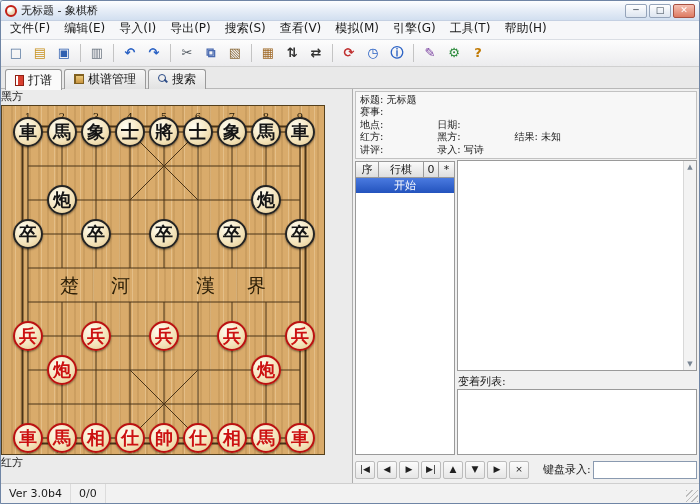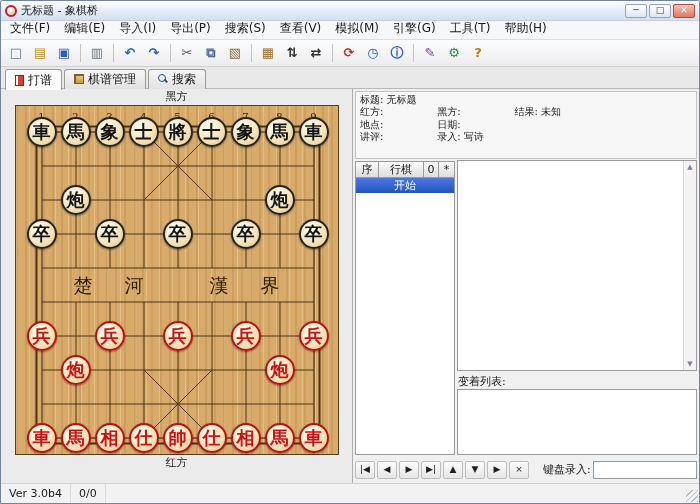--- a/index.html
+++ b/index.html
@@ -72,21 +72,21 @@
              border:1.5px solid #2a4a86; border-radius:50%; }
   .ic-mag::after { content:""; position:absolute; left:6px; top:6px; width:4px; height:1.5px;
              background:#2a4a86; transform:rotate(45deg); }
 
   
   .content { flex:1; display:flex; min-height:0; background:#f0f0f0; }
 
   
   .board-panel {
     width:352px; flex:0 0 352px; border-right:1px solid #adadad;
-    background:#ebebeb; display:flex; flex-direction:column; align-items:center;
+    background:#ebebeb; display:flex; flex-direction:column; align-items:flex-start;
   }
   .side-label { height:16px; line-height:16px; font-size:11px; color:#1a1a1a; }
   .board-wrap {
     position:relative; width:324px; height:350px; flex:0 0 350px;
     border:1px solid #55401c;
     background-color:#d9ab6b;
     background-image:
       repeating-linear-gradient(90deg, rgba(122,82,30,0.14) 0 2px, rgba(0,0,0,0) 2px 9px),
       repeating-linear-gradient(90deg, rgba(255,240,210,0.28) 0 1px, rgba(0,0,0,0) 1px 13px);
   }
@@ -319,28 +319,31 @@
     </div>
 
     <div class="right-panel">
 
       <div class="info-box">
         <div class="info-line">
           <span>标题:</span>
           <span>无标题</span>
         </div>
         <div class="info-line">
+          <span>赛事:</span>
+        </div>
+        <div class="info-line">
+          <span class="seg">地点:</span>
+          <span class="seg wide">日期:</span>
+        </div>
+        <div class="info-line">
           <span class="seg">红方:</span>
           <span class="seg">黑方:</span>
           <span>结果:</span>
           <span>未知</span>
-        </div>
-        <div class="info-line">
-          <span class="seg">地点:</span>
-          <span class="seg wide">日期:</span>
         </div>
         <div class="info-line">
           <span class="seg">讲评:</span>
           <span>录入:</span>
           <span>写诗</span>
         </div>
       </div>
 
       <div class="lower">
 

